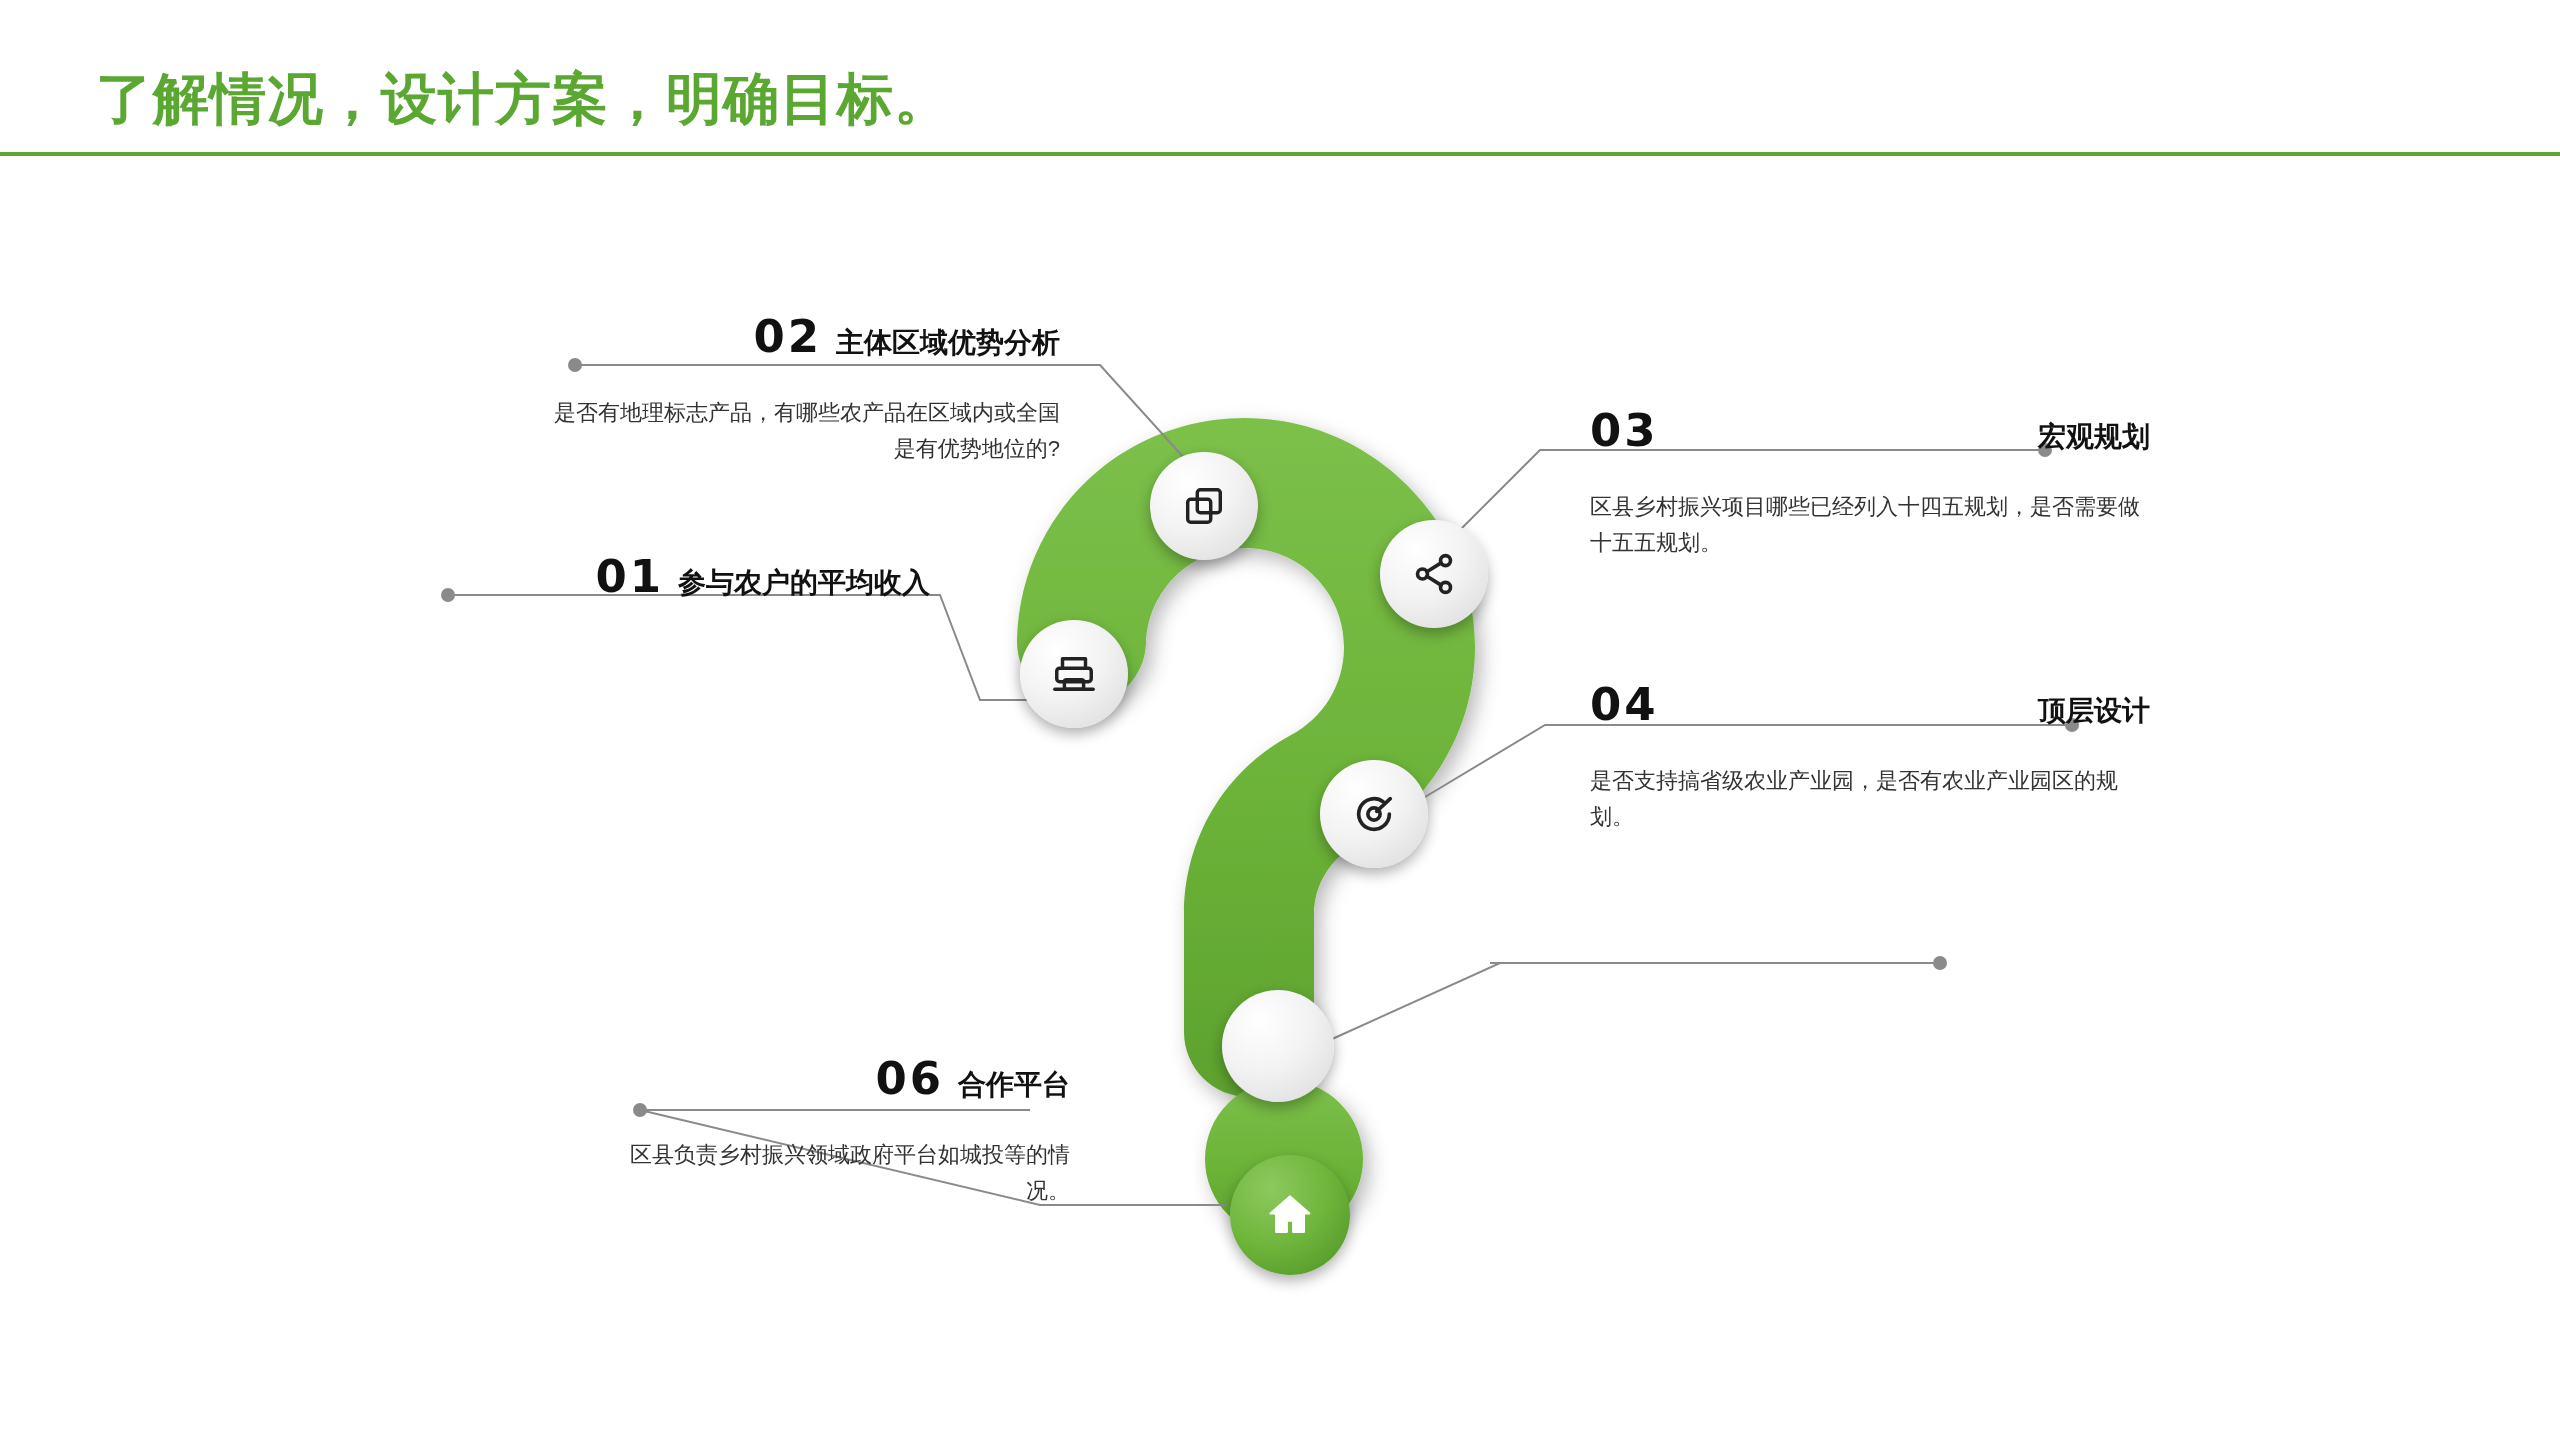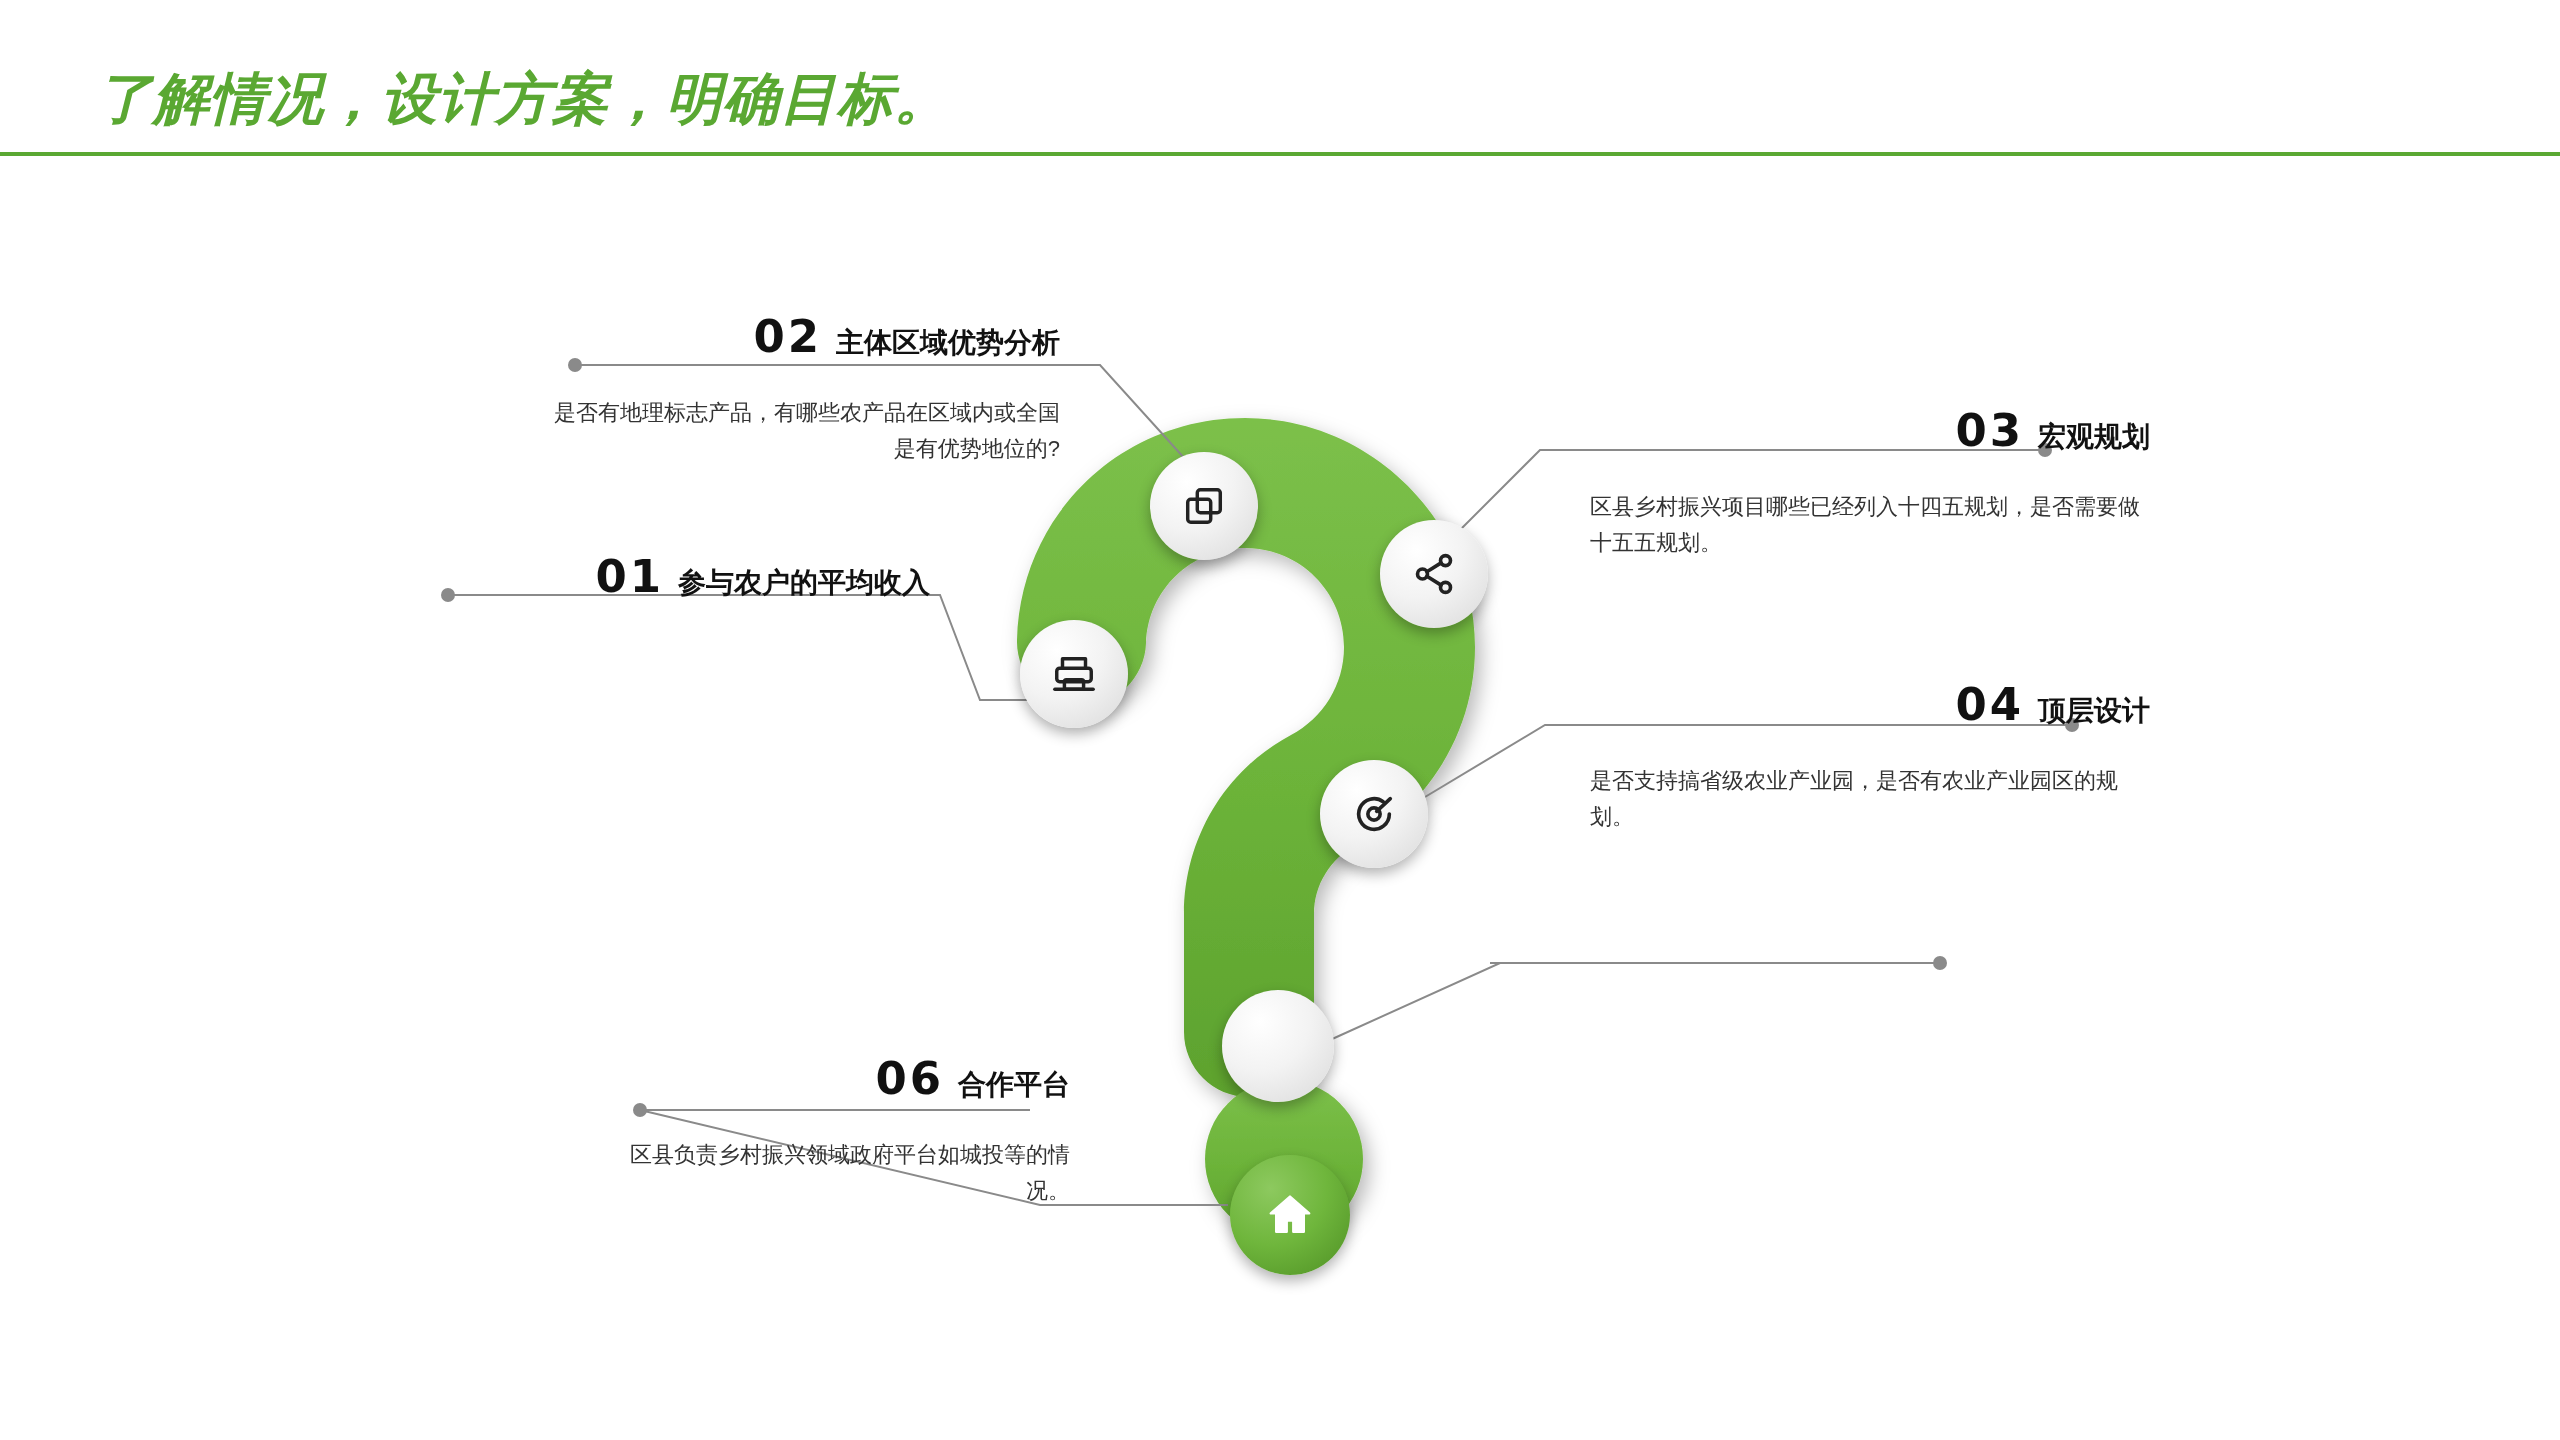--- a/index.html
+++ b/index.html
@@ -19,21 +19,20 @@
   
   .slide-title {
     position: absolute;
     left: 96px;
     top: 62px;
     font-size: 56px;
     font-weight: bold;
     color: #5aa832;
     letter-spacing: 1px;
     white-space: nowrap;
-    font-style: italic;
   }
   .title-rule {
     position: absolute;
     left: 0;
     top: 152px;
     width: 2560px;
     height: 4px;
     background: #5aa832;
   }
 
@@ -70,21 +69,21 @@
   .block .body {
     font-size: 22px;
     line-height: 1.62;
     color: #333333;
     margin-top: 32px;
   }
 
   
   .block.right .head { justify-content: flex-end; }
   .block.right .body { text-align: right; }
-  .block.left .head { justify-content: flex-end; }
+  .block.left .head { justify-content: space-between; }
   .block.left .body { text-align: left; }
 
   
   #blk-02 { left: 540px; top: 310px; width: 520px; }
   #blk-01 { left: 360px; top: 550px; width: 570px; }
   #blk-06 { left: 600px; top: 1052px; width: 470px; }
   #blk-03 { left: 1590px; top: 404px; width: 560px; }
   #blk-04 { left: 1590px; top: 678px; width: 560px; }
   #blk-05 { left: 1490px; top: 908px; width: 560px; }
 

